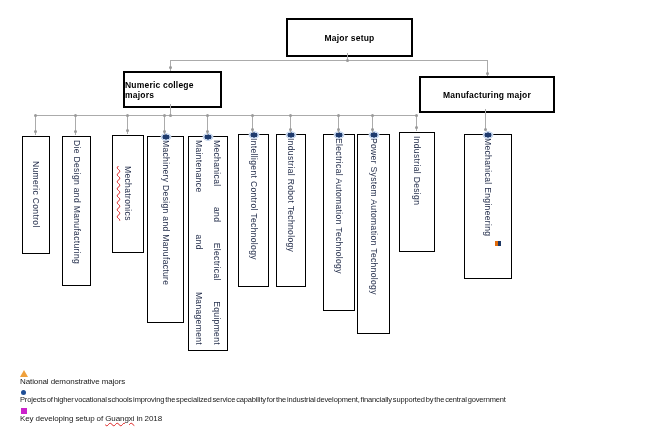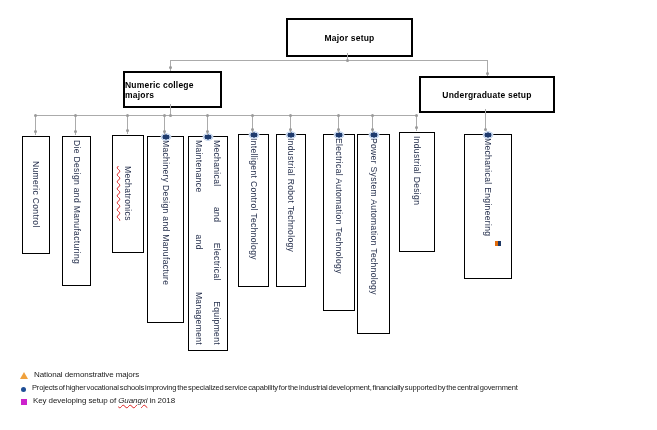--- a/index.html
+++ b/index.html
@@ -58,46 +58,46 @@
     position:absolute;left:30px;top:106px;width:6px;height:5px;
     background:linear-gradient(to right,#E36C0A 0 50%,#1F3864 50% 100%);
   }
 
   
   .cl{position:absolute;background:#ababab;}
   .cdot{position:absolute;width:3px;height:3px;border-radius:50%;background:#9a9a9a;}
 
   
   .legend{position:absolute;left:20px;top:358px;}
-  .lrow{display:flex;align-items:flex-end;margin-bottom:4px;font-size:8px;letter-spacing:-.1px;color:#1a1a1a;white-space:nowrap;}
+  .lrow{display:flex;align-items:flex-start;margin-bottom:4px;font-size:8px;letter-spacing:-.1px;color:#1a1a1a;white-space:nowrap;flex-direction:column;}
   .lrow.small{font-size:7.5px;word-spacing:-1px;letter-spacing:-.15px;}
   .lmk{display:inline-block;margin-right:6px;flex:none;}
   .lmk.tri{width:0;height:0;border-left:4px solid transparent;border-right:4px solid transparent;border-bottom:7px solid #F0A13C;}
   .lmk.dia{width:6px;height:6px;transform:rotate(45deg);background:#CC2222;margin-left:1px;}
   .lmk.cir{width:5px;height:5px;border-radius:50%;background:#1F4E96;margin-left:1px;}
   .lmk.sq{width:6px;height:6px;background:#CC22CC;margin-left:1px;}
   .gx{
     text-decoration-line:underline;text-decoration-style:wavy;
-    text-decoration-color:#d22;text-decoration-thickness:1px;text-underline-offset:1px;font-style:italic;
+    text-decoration-color:#d22;text-decoration-thickness:1px;text-underline-offset:1px;
   }
 </style>
 </head>
 <body>
 
 <div id="stage">
 
   <div class="hbox root">
     <span>Major setup</span>
   </div>
 
   <div class="hbox junior">
     <span>Numeric college majors</span>
   </div>
   <div class="hbox undergrad">
-    <span>Undergraduate setup</span>
+    <span>Manufacturing major</span>
   </div>
 
   <div class="cl" style="left:347px;top:41px;width:1px;height:8px;"></div>
   <div class="cl" style="left:170px;top:48px;width:318px;height:1px;"></div>
   <div class="cl" style="left:170px;top:49px;width:1px;height:10px;"></div>
   <div class="cl" style="left:487px;top:49px;width:1px;height:15px;"></div>
   <div class="cl" style="left:170px;top:92px;width:1px;height:11px;"></div>
   <div class="cl" style="left:35px;top:103px;width:381px;height:1px;"></div>
   <div class="cl" style="left:485px;top:97px;width:1px;height:21px;"></div>
   <div class="cdot" style="left:346px;top:47px;"></div>

